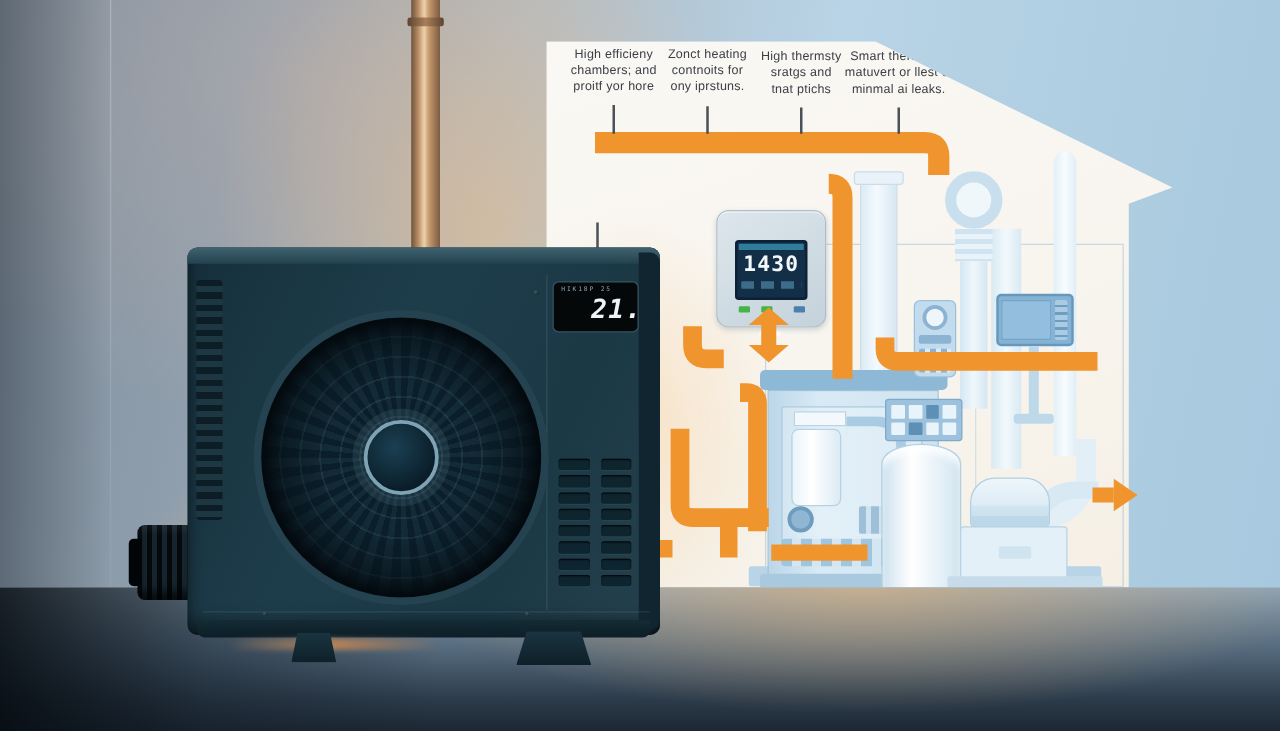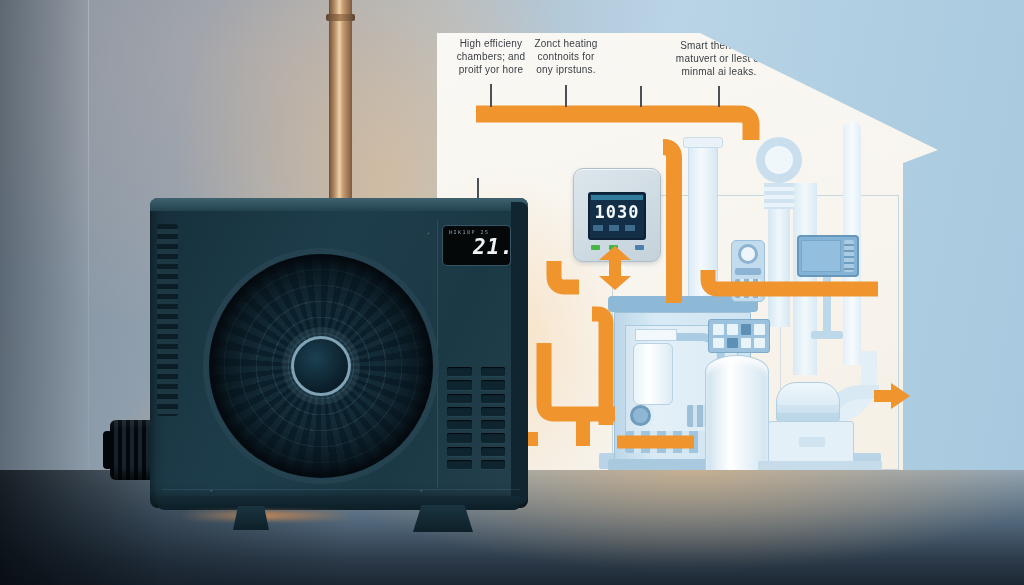--- a/index.html
+++ b/index.html
@@ -252,21 +252,21 @@
     <div class="abs wallpanel-foot"></div>
 
     <div class="abs app-can"></div>
     <div class="abs app-box"></div>
     <div class="abs app-notch"></div>
     <div class="abs app-base"></div>
 
     <div class="abs thermo"></div>
     <div class="abs thermo-screen"></div>
     <div class="abs thermo-header"></div>
-    <div class="abs thermo-value">1030</div>
+    <div class="abs thermo-value">1430</div>
     <div class="abs thermo-icons"></div>
     <div class="abs tbtn g1"></div>
     <div class="abs tbtn g2"></div>
     <div class="abs tbtn b1"></div>
     <div class="abs thermo-mark"></div>
 
     <svg class="abs" style="left:0;top:0" width="502" height="437" viewBox="0 0 502 437">
       <g fill="none" stroke="#f0942e" stroke-linejoin="round">
         <path stroke-width="17" d="M 39 81 H 303 Q 314 81 314 92 V 107"></path>
         <path stroke-width="16" d="M 226 114 Q 237 114 237 125 V 270"></path>
@@ -291,20 +291,23 @@
     <div class="leader" style="left:203px;top:53px;height:21px"></div>
     <div class="leader" style="left:281px;top:53px;height:21px"></div>
     <div class="leader" style="left:40px;top:145px;height:113px"></div>
 
     <div class="callout" style="left:84px;top:4px;width:90px">Zonct heating
 contnoits for
 ony iprstuns.</div>
     <div class="callout" style="left:8px;top:4px;width:92px">High efficieny
 chambers; and
 proitf yor hore</div>
+    <div class="callout" style="left:160px;top:6px;width:88px">High thermsty
+sratgs and
+tnat ptichs</div>
     <div class="callout" style="left:232px;top:6px;width:100px">Smart thermotat;
 matuvert or llest of
 minmal ai leaks.</div>
   </div>
 
   <div class="abs flow-arrow-r">
     <span class="far-shaft"></span>
       <span class="far-head"></span>
   </div>
 

